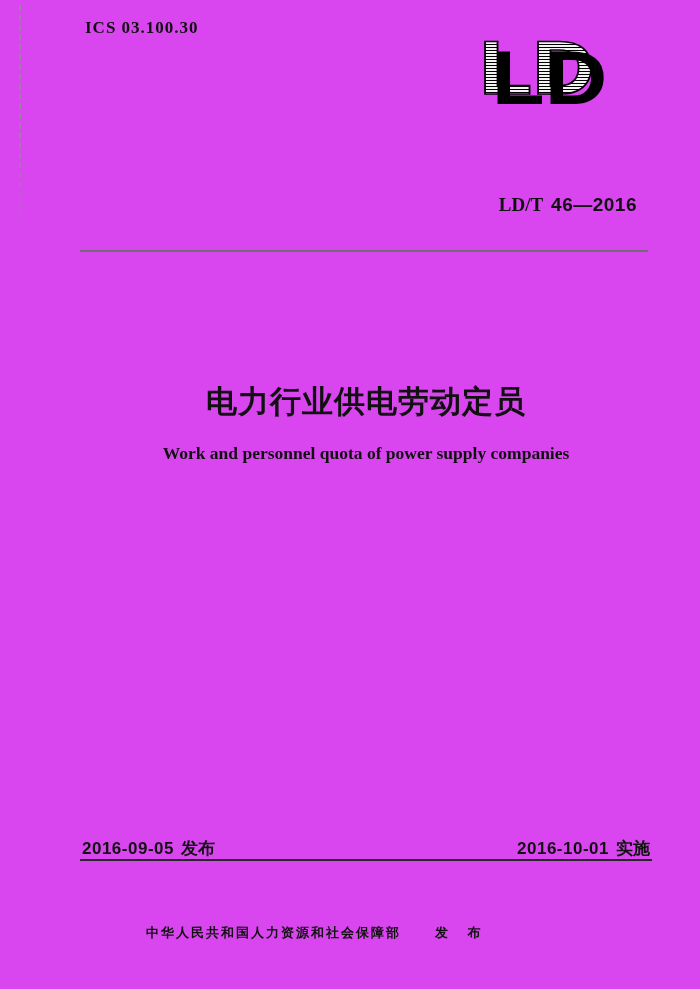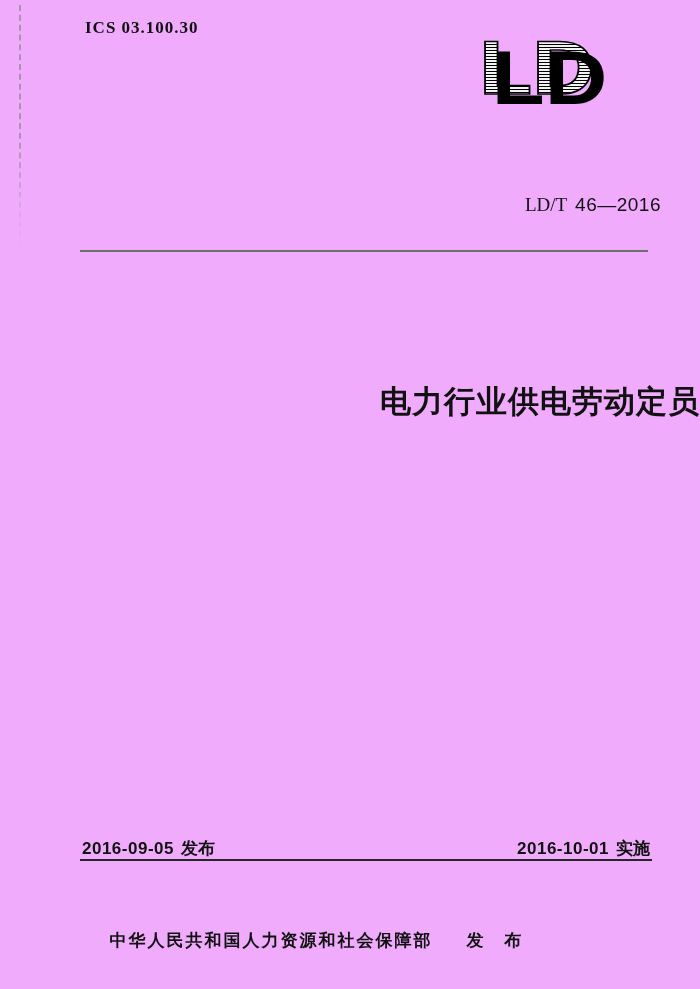--- a/index.html
+++ b/index.html
@@ -4,21 +4,21 @@
 <style>
   * { margin: 0; padding: 0; box-sizing: border-box; }
   html, body { background: #e8e8e8; }
   body { font-family: "Liberation Sans", sans-serif; }
 
   .page {
     position: relative;
     width: 700px;
     height: 989px;
     margin: 0 auto;
-    background: #f0abfc;
+    background: #d946ef;
     color: #111;
     overflow: hidden;
   }
 
   
   .edge-dashes {
     position: absolute;
     left: 19px;
     top: 5px;
     height: 242px;
@@ -55,45 +55,45 @@
     width: 566px;
     font-size: 34px;
     font-weight: bold;
     letter-spacing: -1px;
     white-space: nowrap;
     font-family: "Liberation Sans", sans-serif;
   }
 
   .std-code {
     position: absolute;
-    right: 39px;
+    right: 63px;
     top: 194px;
     font-size: 19px;
-    font-weight: normal;
+    font-weight: bold;
     white-space: nowrap;
   }
   .std-code .prefix { font-family: "Liberation Serif", serif; }
   .std-code .number { font-family: "Liberation Sans", sans-serif; margin-left: 8px; letter-spacing: .5px; }
 
   .rule-top {
     position: absolute;
     left: 80px;
     top: 250px;
     width: 568px;
     height: 2px;
     background: #6e6e6e;
   }
 
   .doc-title {
     position: absolute;
     left: 0;
     top: 381px;
     width: 700px;
     padding-left: 32px; 
-    text-align: right;
+    text-align: center;
     font-size: 31px;
     font-weight: bold;
     letter-spacing: 1px;
   }
 
   .doc-title-en {
     position: absolute;
     left: 0;
     top: 443px;
     width: 700px;
@@ -125,21 +125,21 @@
     height: 2px;
     background: #262626;
   }
 
   .publisher-row {
     position: absolute;
     left: 0;
     top: 909px;
     width: 612px;
     text-align: center;
-    font-size: 17px;
+    font-size: 13px;
     font-weight: bold;
     letter-spacing: 2px;
     white-space: pre;
   }
   .publisher-row .publish-word { margin-left: 34px; letter-spacing: 8px; }
 </style>
 </head>
 <body>
 
 <div class="page">
@@ -163,20 +163,21 @@
 
 
   <div class="std-code">
     <span class="prefix">LD/T</span><span class="number">46—2016</span>
   </div>
 
   <div class="rule-top"></div>
 
   <div class="doc-title">电力行业供电劳动定员</div>
 
+  <div class="doc-title-en">Work and personnel quota of power supply companies</div>
 
   <div class="date-row">
     <div>
       <span class="num">2016-09-05</span><span class="lbl">发布</span>
     </div>
     <div>
       <span class="num">2016-10-01</span><span class="lbl">实施</span>
     </div>
   </div>
 

